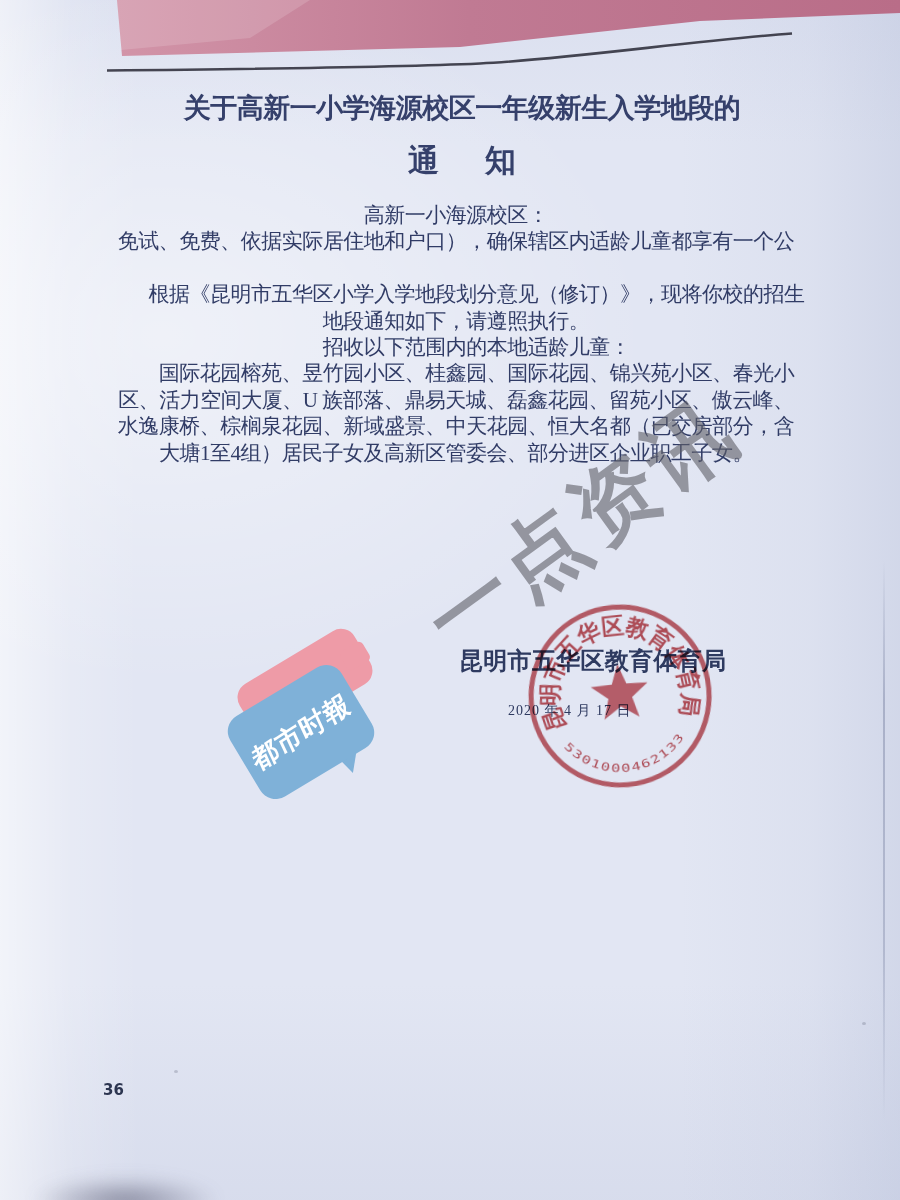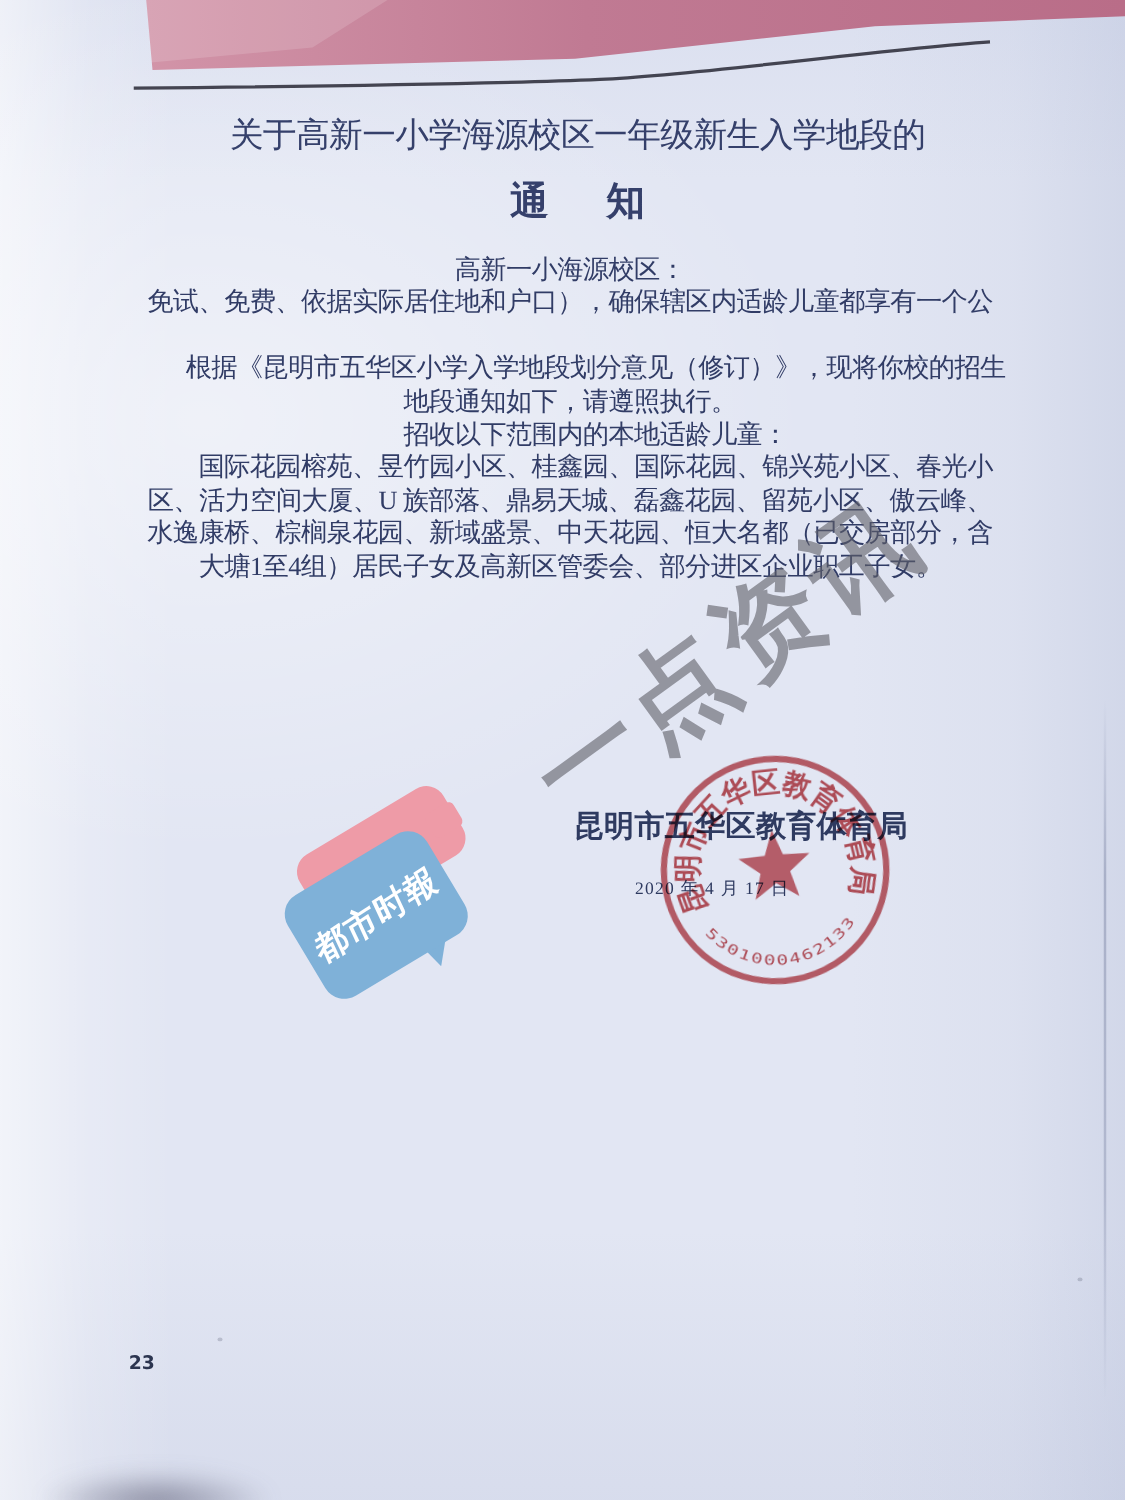--- a/index.html
+++ b/index.html
@@ -13,21 +13,21 @@
     background:
       radial-gradient(ellipse 700px 500px at 18% 28%, rgba(255,255,255,.45), rgba(255,255,255,0) 70%),
       linear-gradient(90deg, rgba(255,255,255,.55) 0px, rgba(255,255,255,.18) 70px, rgba(255,255,255,0) 140px),
       linear-gradient(270deg, rgba(168,178,208,.28) 0px, rgba(168,178,208,.10) 90px, rgba(168,178,208,0) 220px),
       linear-gradient(180deg, rgba(190,198,225,.20) 0%, rgba(190,198,225,0) 12%, rgba(190,198,225,0) 82%, rgba(178,186,214,.22) 100%),
       #e2e6f3;
   }
   .ovl{position:absolute;left:0;top:0;}
   .title{
     position:absolute;left:112px;top:90px;width:700px;text-align:center;
-    font-size:27px;font-weight:400;color:#35406b;letter-spacing:-0.5px;white-space:nowrap;
+    font-size:27px;font-weight:700;color:#35406b;letter-spacing:-0.5px;white-space:nowrap;
   }
   .subtitle{
     position:absolute;left:112px;top:140px;width:700px;
     display:flex;justify-content:center;gap:46px;
     font-size:31px;font-weight:700;color:#35406b;
   }
   .body-block{position:absolute;left:101px;top:202px;width:710px;color:#313c66;text-align:center;}
   .bline{font-size:21px;line-height:26.4px;min-height:26.4px;letter-spacing:-0.5px;white-space:nowrap;}
   .watermark{
     position:absolute;left:582px;top:525px;z-index:5;white-space:nowrap;
@@ -144,20 +144,20 @@
     <circle cx="93" cy="94" r="89" fill="none" stroke="#b8343c" stroke-width="5" opacity="0.9"></circle>
     <polygon fill="#bd3d45" opacity="0.92" points="93,62 100.3,81.9 121.5,82.7 104.9,95.9 110.6,116.3 93,104.5 75.4,116.3 81.1,95.9 64.5,82.7 85.7,81.9"></polygon>
     <text font-size="23.5" font-weight="bold" fill="#b8343c" font-family="'Liberation Serif','DejaVu Serif',serif">
       <textPath href="#arcPath" startOffset="0" textLength="246" lengthAdjust="spacingAndGlyphs">昆明市五华区教育体育局</textPath>
     </text>
     <text font-size="11" fill="#b8343c" font-family="'DejaVu Sans Mono','Liberation Mono',monospace" letter-spacing="1">
       <textPath href="#serialPath" startOffset="3" textLength="140" lengthAdjust="spacingAndGlyphs">5301000462133</textPath>
     </text>
   </svg>
 
-  <div class="page-number">23</div>
+  <div class="page-number">36</div>
 
   <div class="page-right-edge"></div>
   <div class="corner-smudge"></div>
   <div class="speck" style="left:306px;top:697px;"></div>
   <div class="speck" style="left:862px;top:1022px;opacity:.5;"></div>
   <div class="speck" style="left:174px;top:1070px;opacity:.5;"></div>
 </div>
 
 </body></html>

